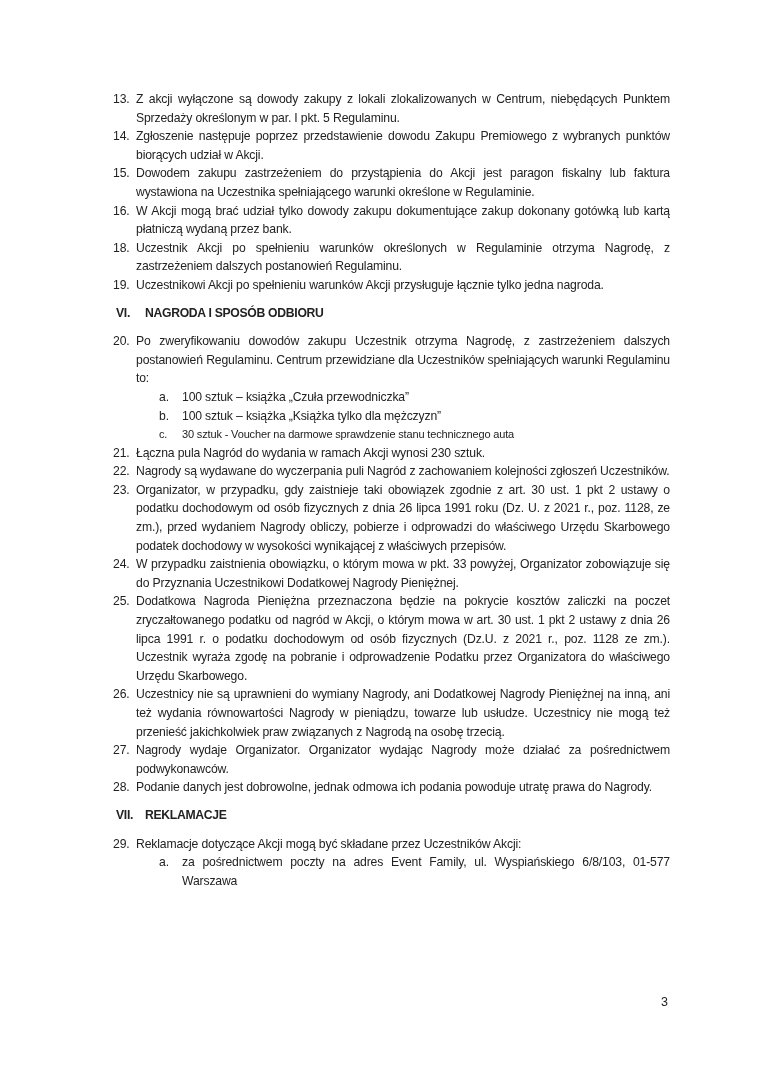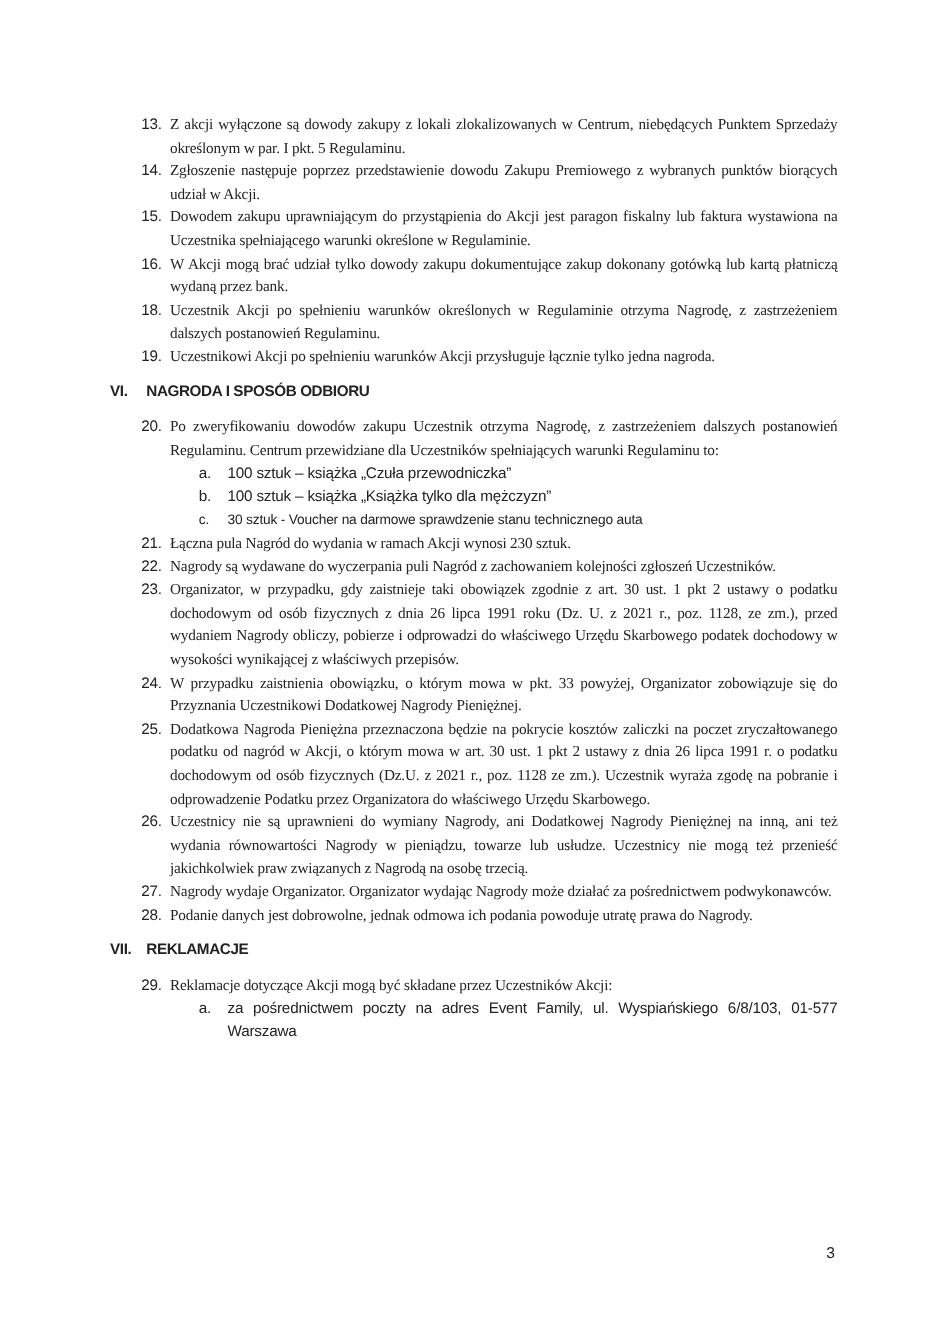--- a/index.html
+++ b/index.html
@@ -3,24 +3,24 @@
 <meta charset="utf-8">
 <style>
   html, body { margin: 0; padding: 0; background: #ffffff; }
   body { width: 760px; height: 1070px; position: relative; overflow: hidden;
          font-family: "Liberation Sans", "DejaVu Sans", sans-serif; color: #222; }
   .page { position: absolute; left: 0; top: 0; width: 725px; height: 1070px; background: #fff; }
   .content { position: absolute; left: 88px; top: 90px; width: 582px; }
   .item { position: relative; padding-left: 48px; font-size: 12.2px; line-height: 18.6px;
           text-align: justify; letter-spacing: -0.15px; }
   .item .num { position: absolute; left: 25px; top: 0; }
-  .item .text { display: block; font-family: Liberation Serif, serif; }
+  .item .text { display: block; }
   .section { position: relative; font-size: 12.2px; font-weight: bold; line-height: 18.6px;
              margin: 9px 0 10px 0; letter-spacing: -0.3px; }
-  .section .roman { display: inline-block; width: 29px; }
+  .section .roman { display: inline-block; width: 29px; margin-left: 28px; }
   .sub { position: relative; padding-left: 94px; font-size: 12.2px; line-height: 18.6px; text-align: justify;
          letter-spacing: -0.15px; }
   .sub .letter { position: absolute; left: 71px; top: 0; }
   .sub.small { font-size: 11px; }
   .page-number { position: absolute; left: 661px; top: 995px; font-size: 12.5px; }
 </style>
 </head>
 <body>
 
 <div class="page">
@@ -29,21 +29,21 @@
     <div class="item">
         <span class="num">13.</span>
         <span class="text">Z akcji wyłączone są dowody zakupy z lokali zlokalizowanych w Centrum, niebędących Punktem Sprzedaży określonym w par. I pkt. 5 Regulaminu.</span>
       </div>
     <div class="item">
         <span class="num">14.</span>
         <span class="text">Zgłoszenie następuje poprzez przedstawienie dowodu Zakupu Premiowego z wybranych punktów biorących udział w Akcji.</span>
       </div>
     <div class="item">
         <span class="num">15.</span>
-        <span class="text">Dowodem zakupu uprawniającym do przystąpienia do Akcji jest paragon fiskalny lub faktura wystawiona na Uczestnika spełniającego warunki określone w Regulaminie.</span>
+        <span class="text">Dowodem zakupu zastrzeżeniem do przystąpienia do Akcji jest paragon fiskalny lub faktura wystawiona na Uczestnika spełniającego warunki określone w Regulaminie.</span>
       </div>
     <div class="item">
         <span class="num">16.</span>
         <span class="text">W Akcji mogą brać udział tylko dowody zakupu dokumentujące zakup dokonany gotówką lub kartą płatniczą wydaną przez bank.</span>
       </div>
     <div class="item">
         <span class="num">18.</span>
         <span class="text">Uczestnik Akcji po spełnieniu warunków określonych w Regulaminie otrzyma Nagrodę, z zastrzeżeniem dalszych postanowień Regulaminu.</span>
       </div>
     <div class="item">

